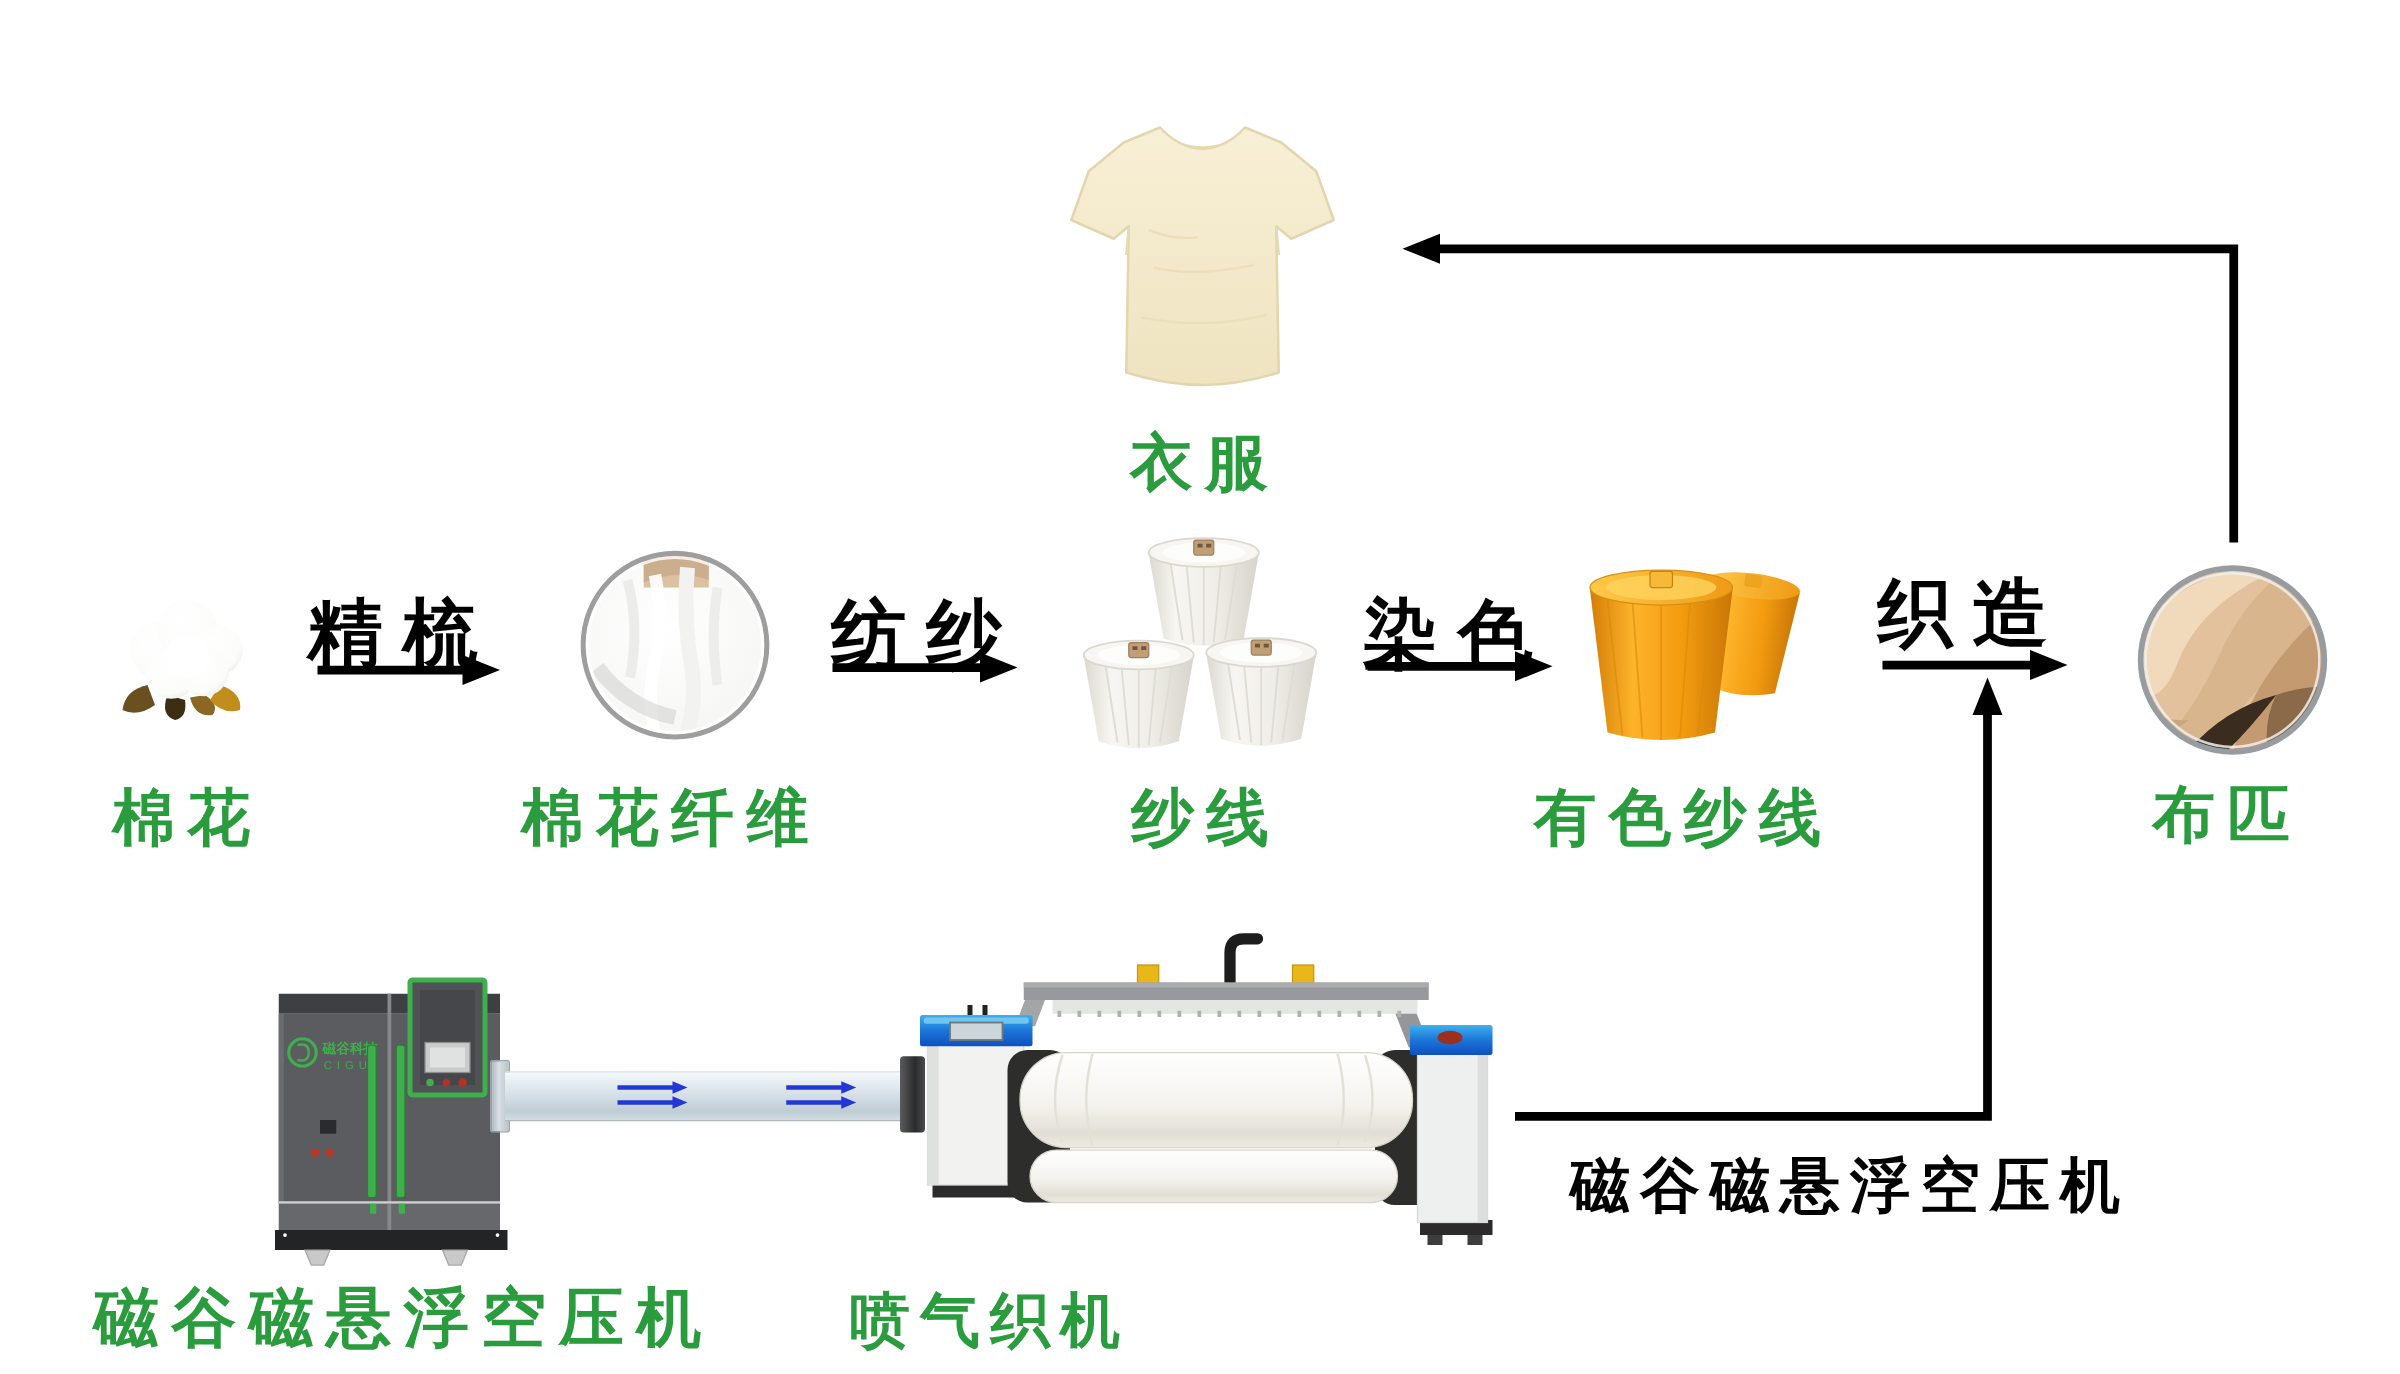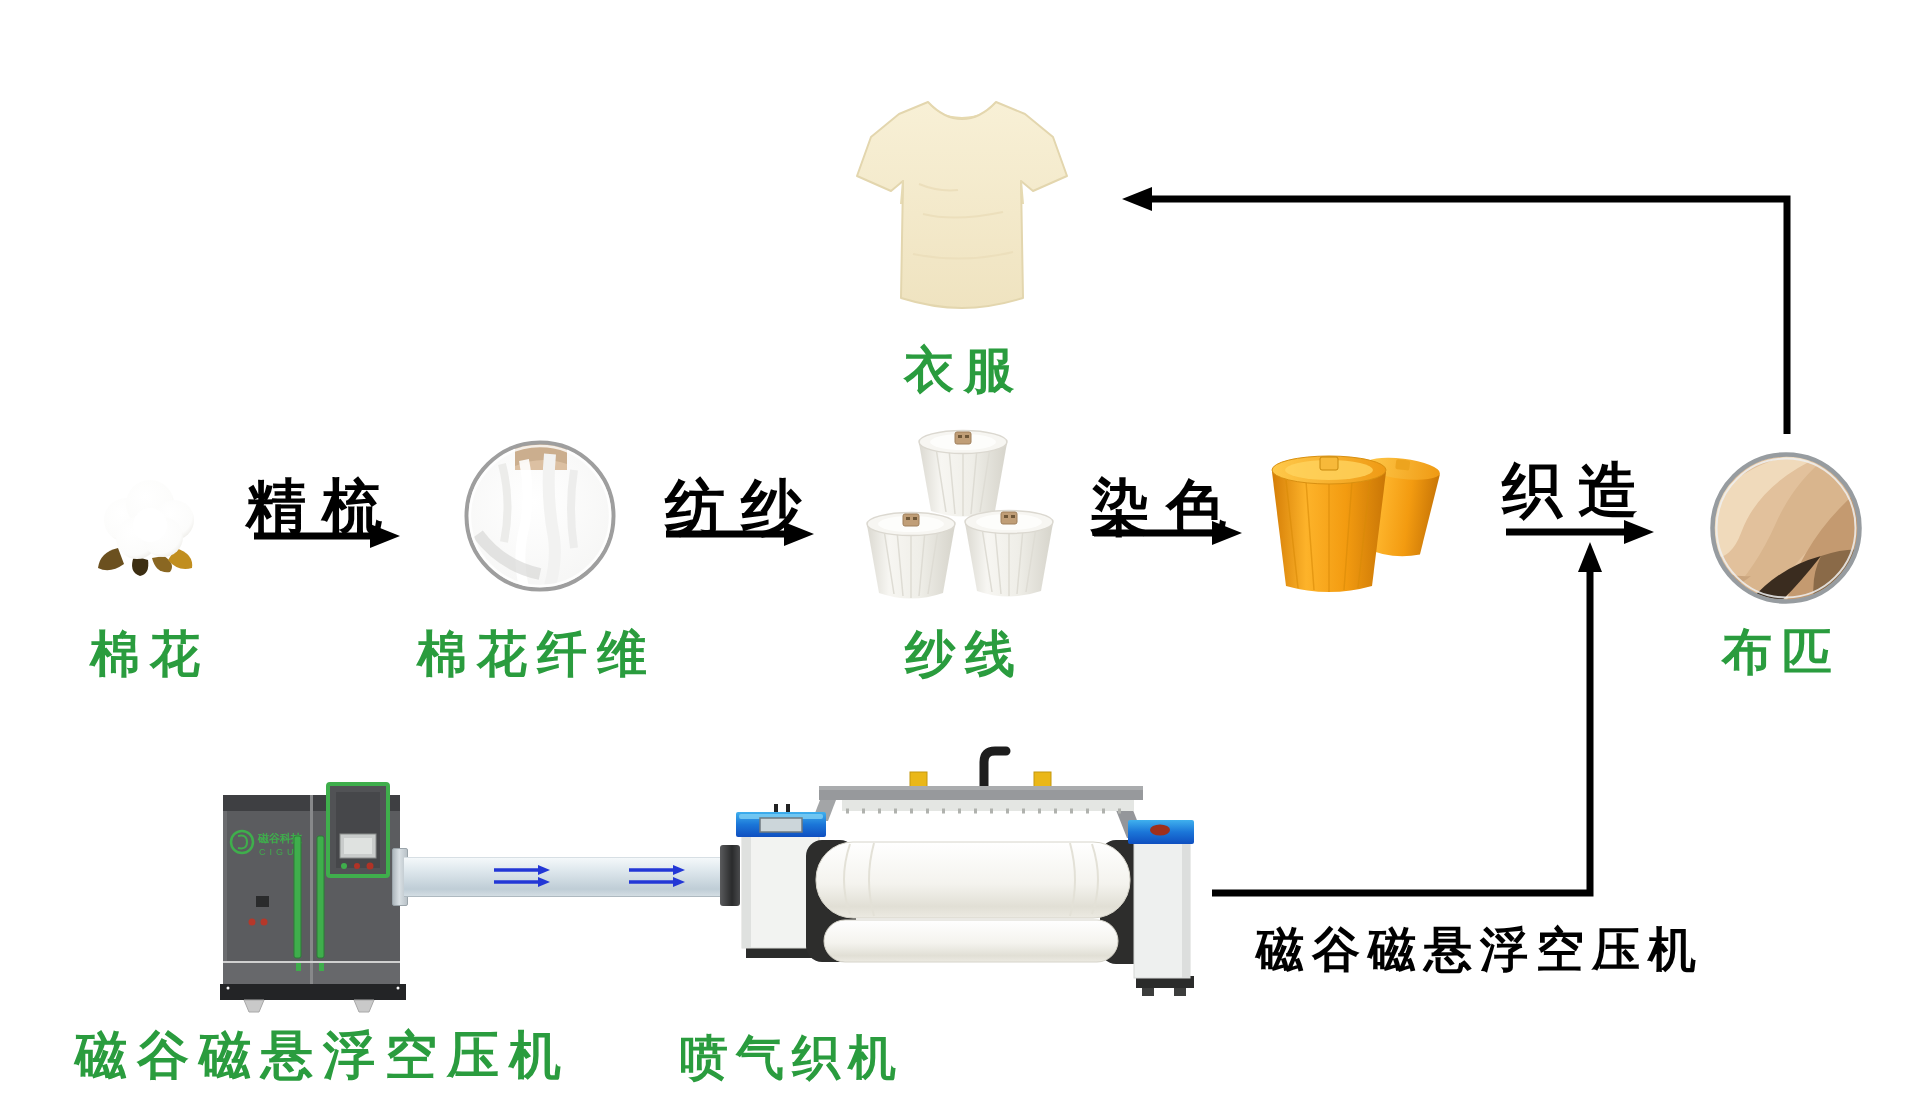--- a/index.html
+++ b/index.html
@@ -308,20 +308,21 @@
   </svg>
 
   <div class="lbl green-lbl" style="left:964px;top:342px;">衣服</div>
 
   <div class="lbl green-lbl" style="left:150px;top:626px;text-align:right;">棉花</div>
   <div class="lbl step-lbl" style="left:322px;top:472px;">精梳</div>
   <div class="lbl green-lbl" style="left:537px;top:626px;">棉花纤维</div>
   <div class="lbl step-lbl" style="left:741px;top:473px;">纺纱</div>
   <div class="lbl green-lbl" style="left:965px;top:626px;">纱线</div>
   <div class="lbl step-lbl" style="left:1166px;top:473px;">染色</div>
+  <div class="lbl green-lbl" style="left:1347px;top:626px;">有色纱线</div>
   <div class="lbl step-lbl" style="left:1578px;top:456px;">织造</div>
   <div class="lbl green-lbl" style="left:1782px;top:624px;">布匹</div>
 
   <div class="lbl note-lbl" style="left:1480px;top:922px;">磁谷磁悬浮空压机</div>
   <div class="lbl machine-lbl" style="left:792px;top:1030px;font-size:48px;letter-spacing:8px;">喷气织机</div>
   <div class="lbl machine-lbl" style="left:323px;top:1026px;">磁谷磁悬浮空压机</div>
 
 </div>
 
 </body></html>

